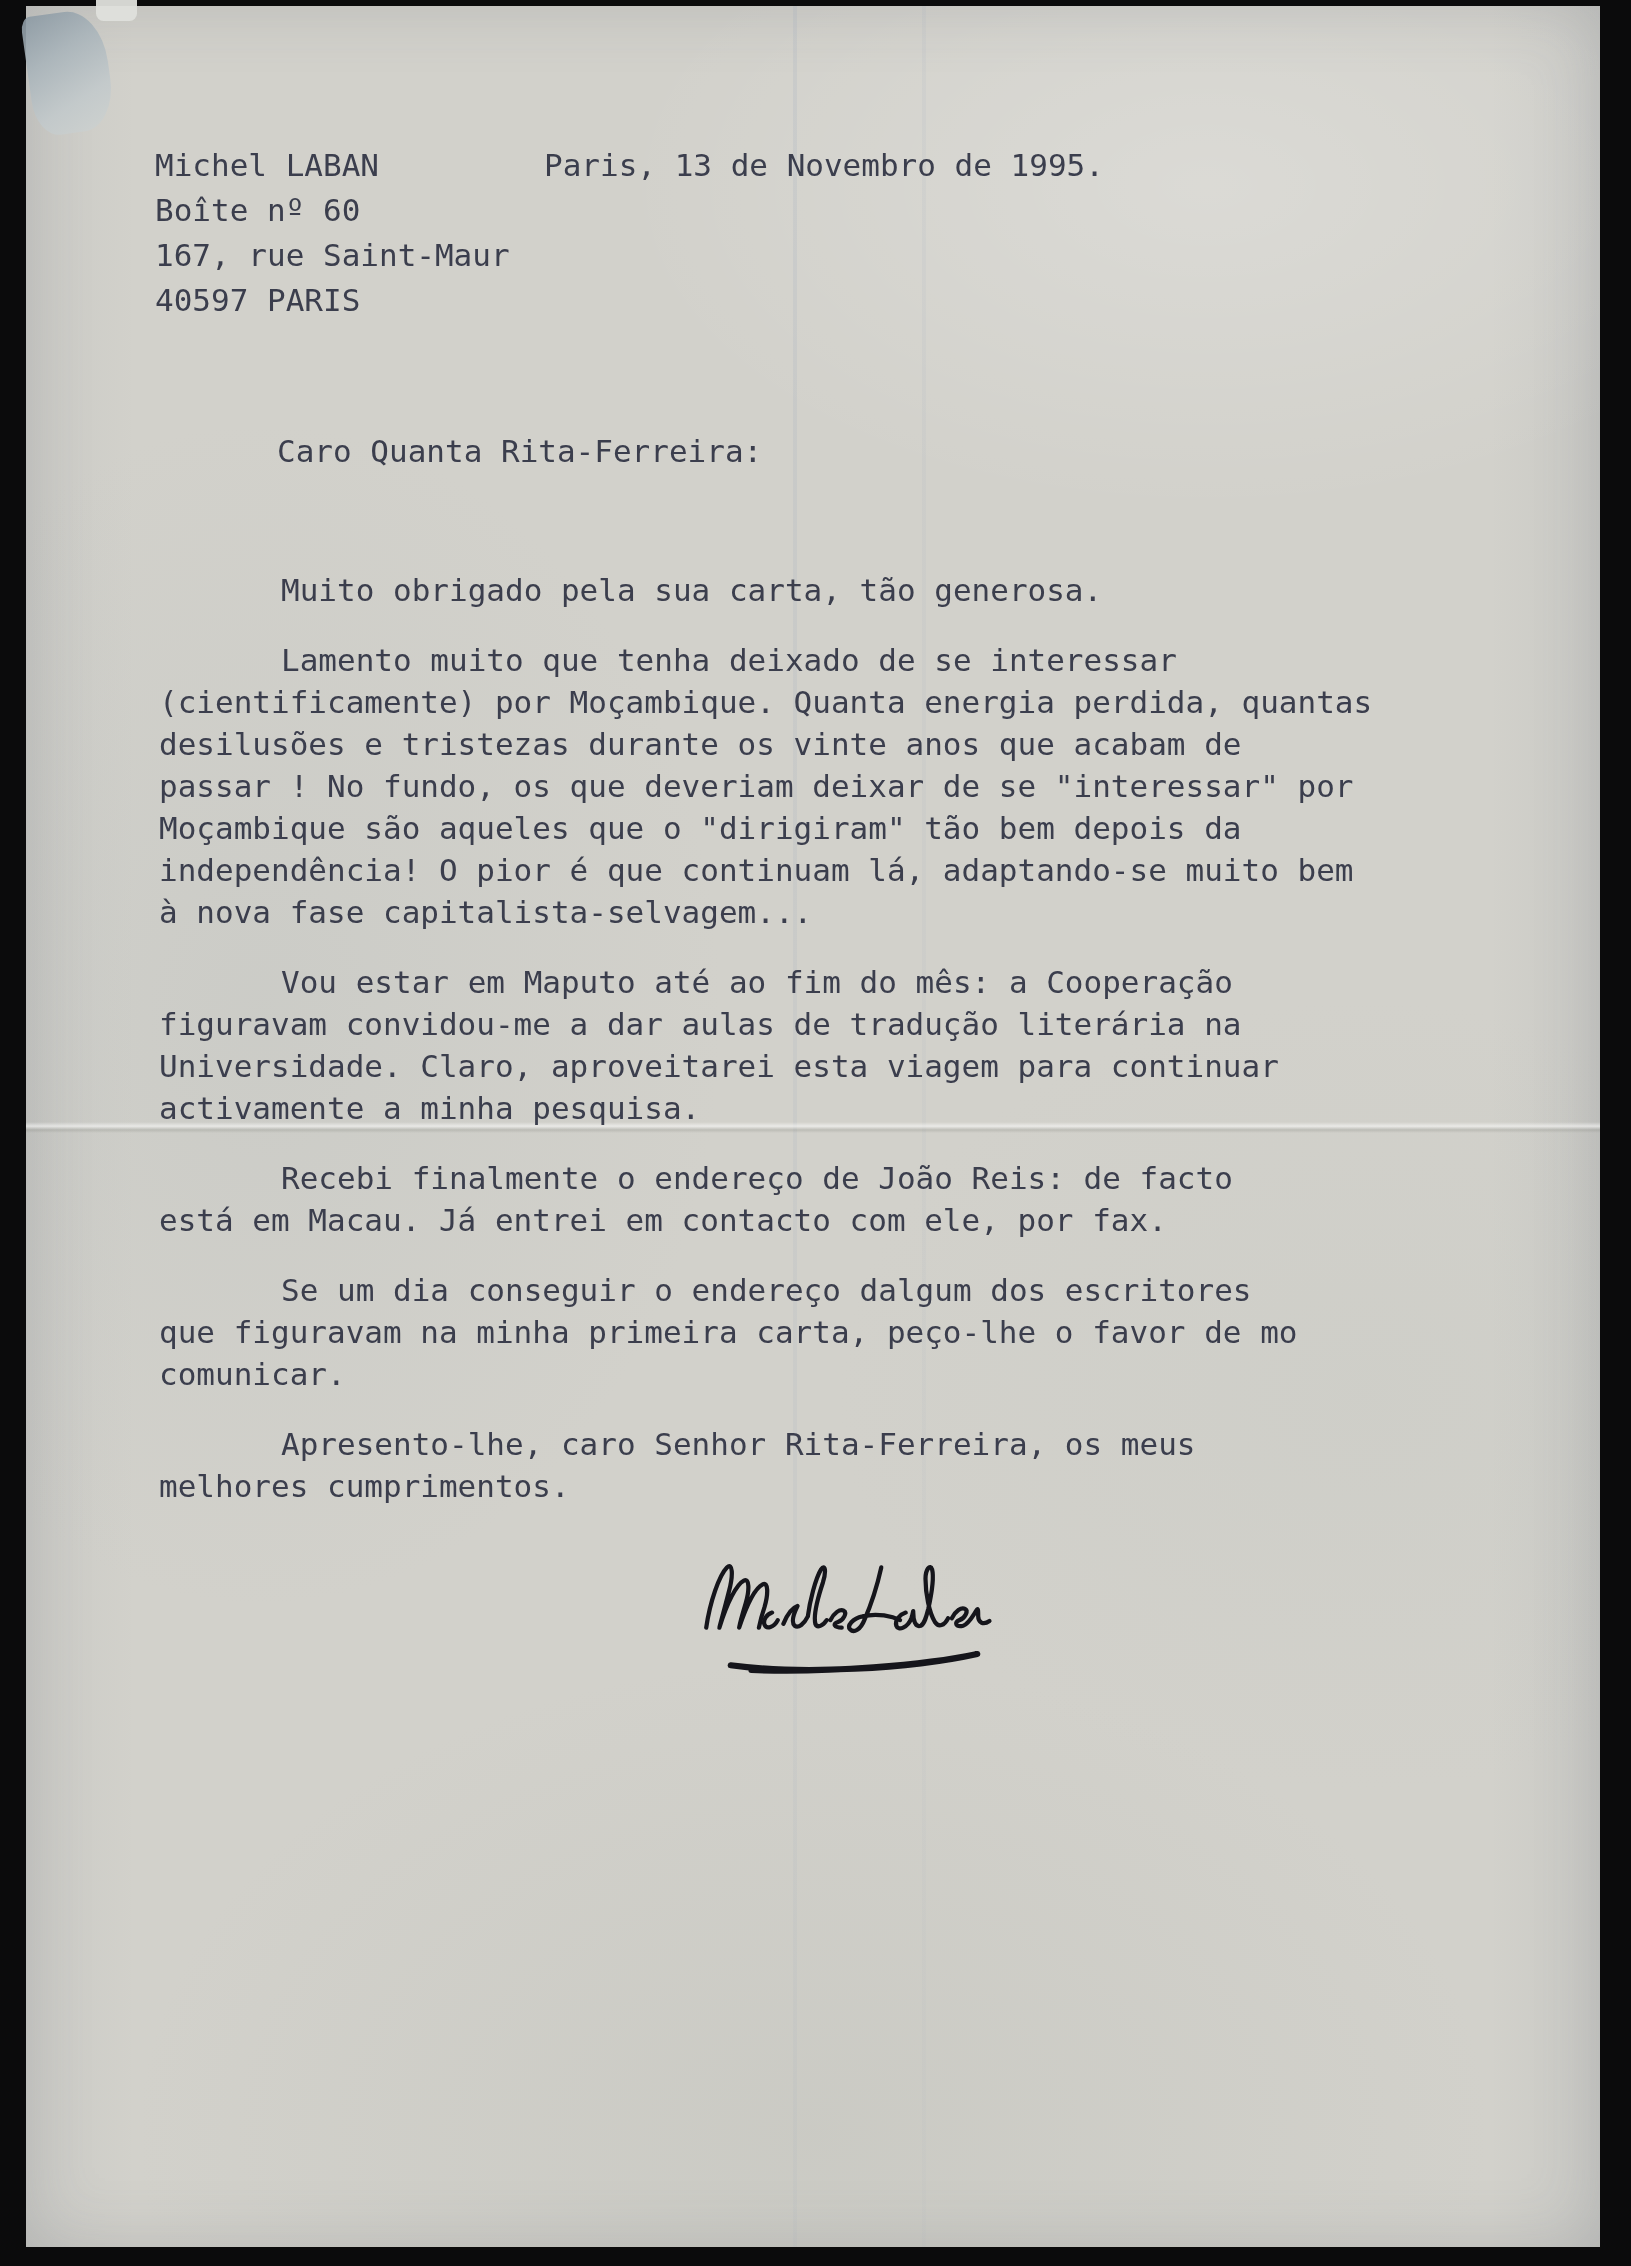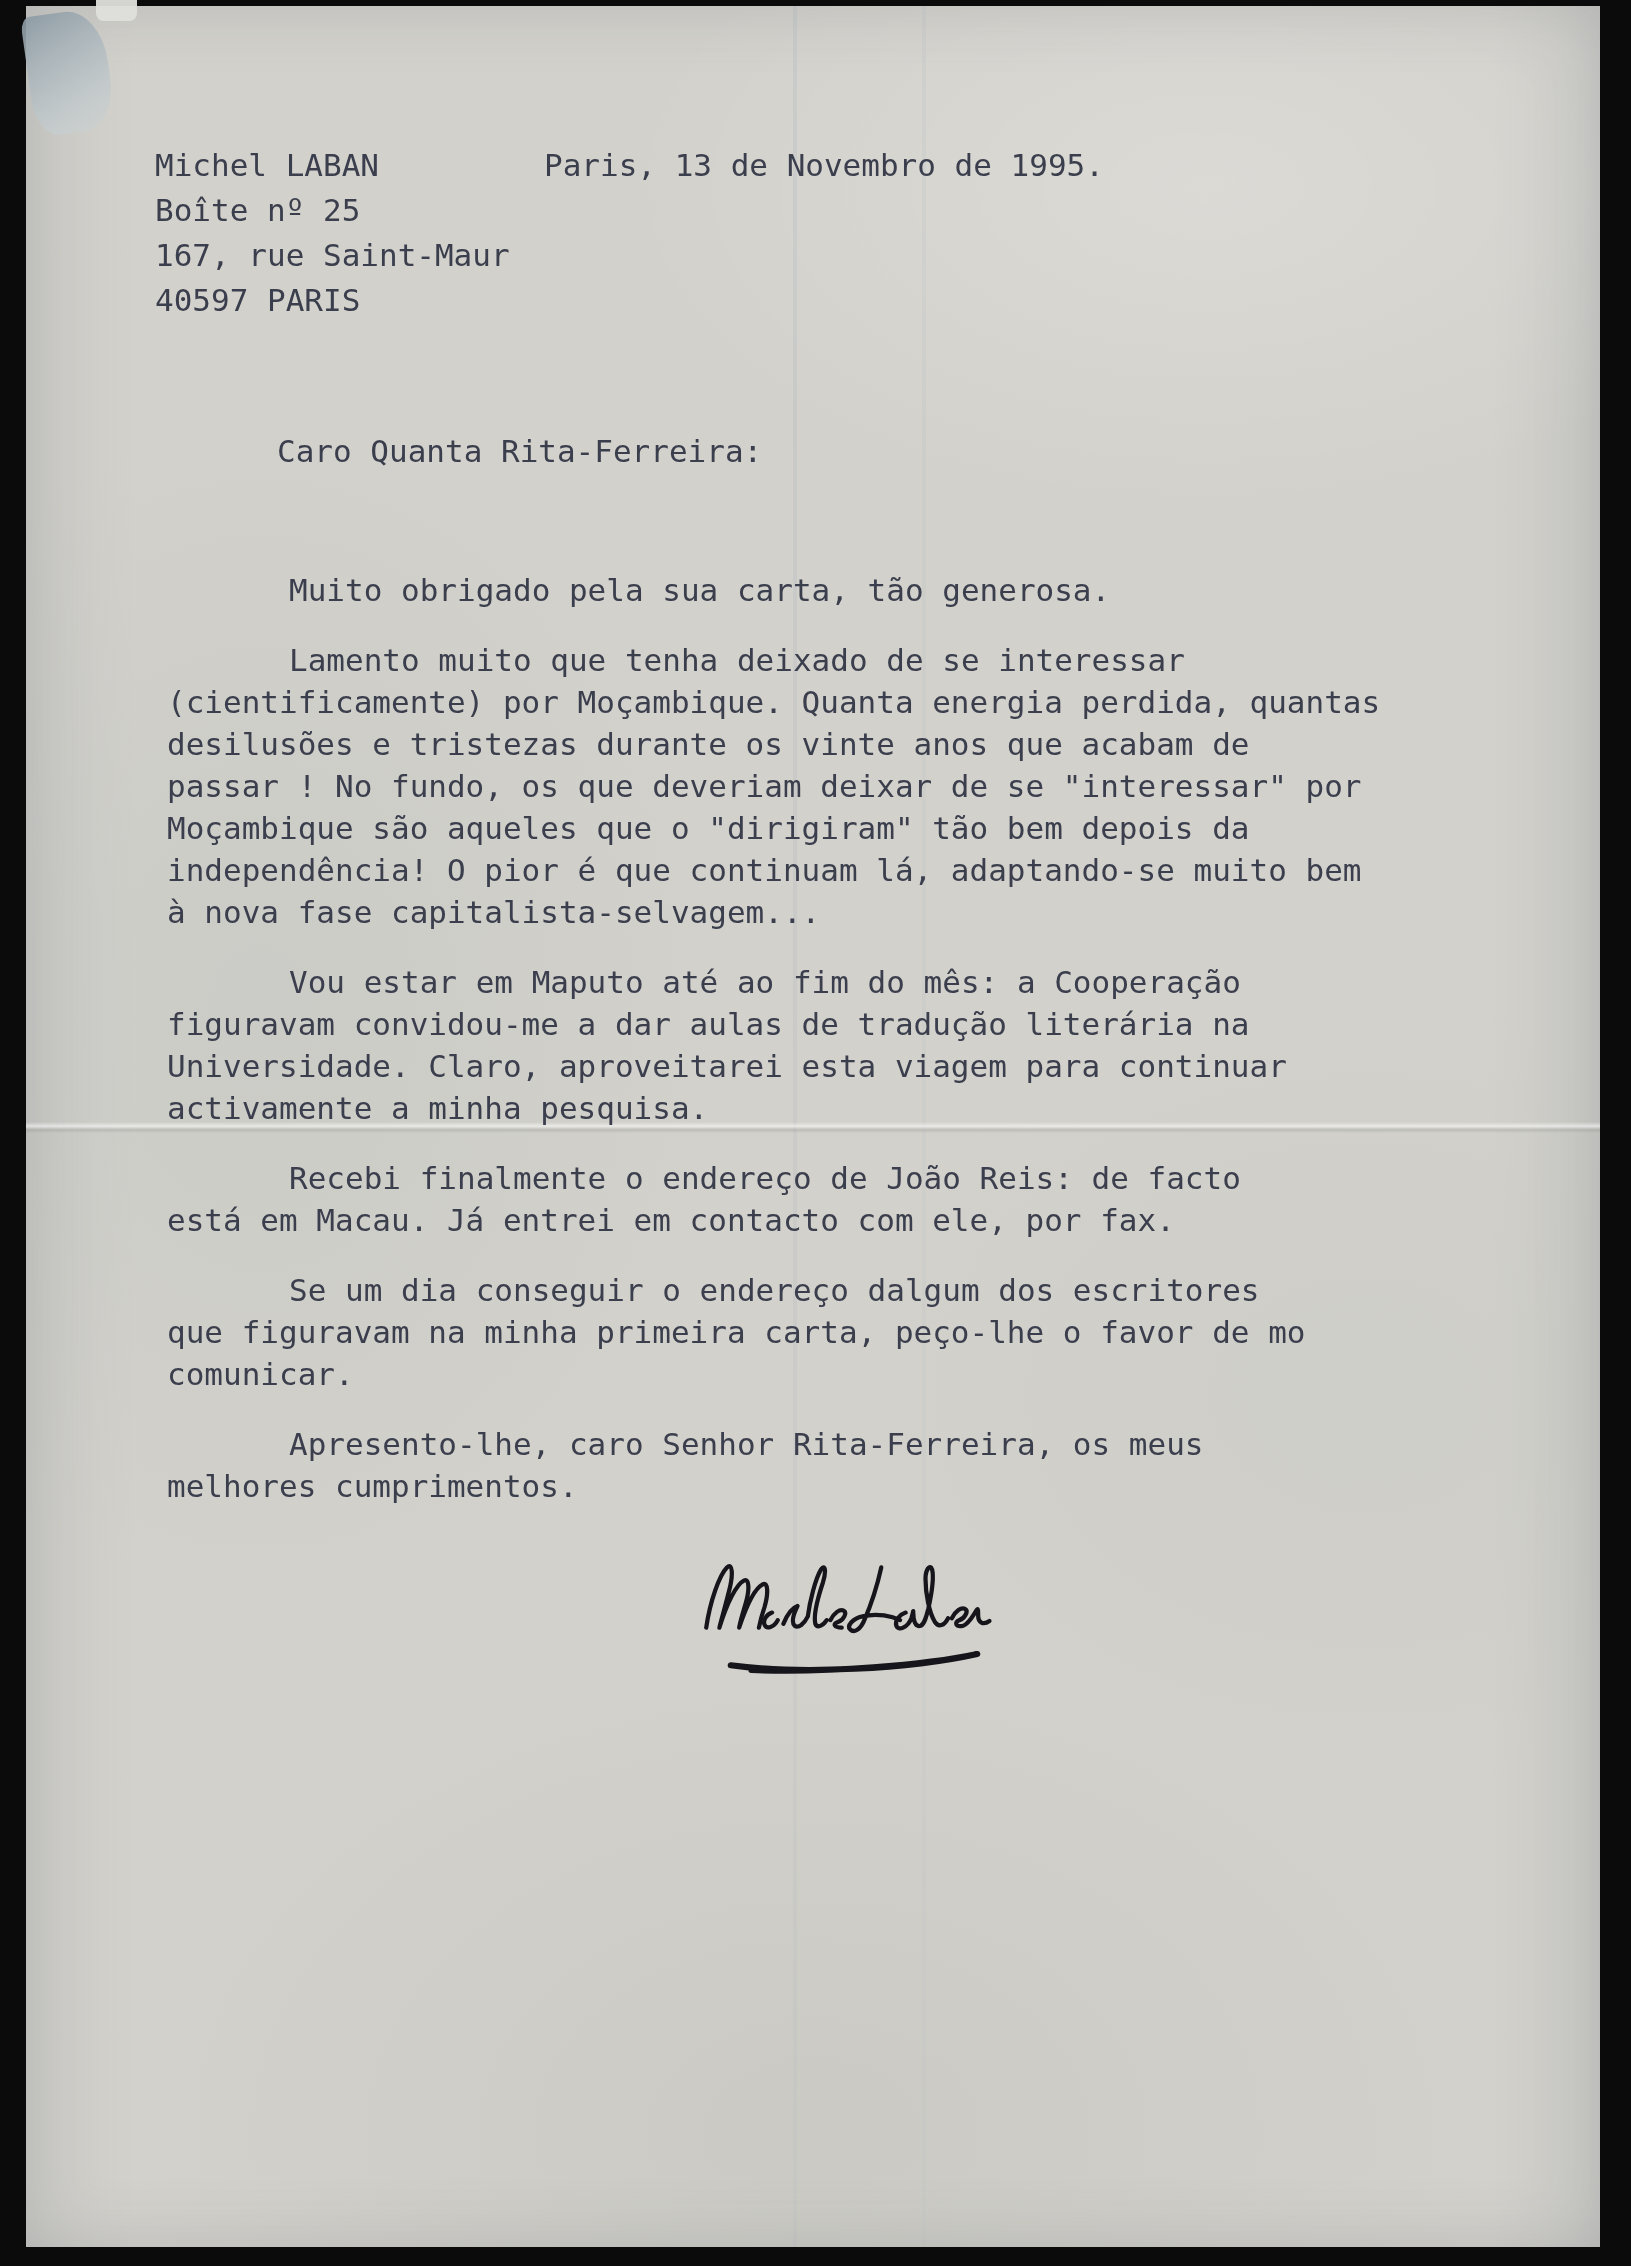--- a/index.html
+++ b/index.html
@@ -96,21 +96,21 @@
     top: 0;
     white-space: nowrap;
     text-align: right;
   }
   .salutation {
     margin-top: 106px;
     text-indent: 122px;
   }
   .body { margin-top: 97px; }
   .body p {
-    margin: 12px;
+    margin: 4px;
     white-space: pre-line;
     text-indent: 122px;
   }
   .body p + p { margin-top: 28px; }
   .sig-wrap {
     margin: 15px 0 0 523px;
     width: 367px;
     height: 184px;
   }
   .sig-wrap svg { display: block; width: 100%; height: 100%; }
@@ -132,21 +132,21 @@
     <div class="streak s1"></div>
     <div class="streak s2"></div>
     <div class="crease-h"></div>
     <div class="tape"></div>
 
     <div class="content">
 
       <div class="header">
         <div class="sender">
           <div>Michel LABAN</div>
-          <div>Boîte nº 25</div>
+          <div>Boîte nº 60</div>
           <div>167, rue Saint-Maur</div>
           <div>40597 PARIS</div>
         </div>
         <div class="dateline">Paris, 13 de Novembro de 1995.</div>
       </div>
 
       <div class="salutation">Caro Quanta Rita-Ferreira:</div>
 
       <div class="body">
         <p>Muito obrigado pela sua carta, tão generosa.</p>

